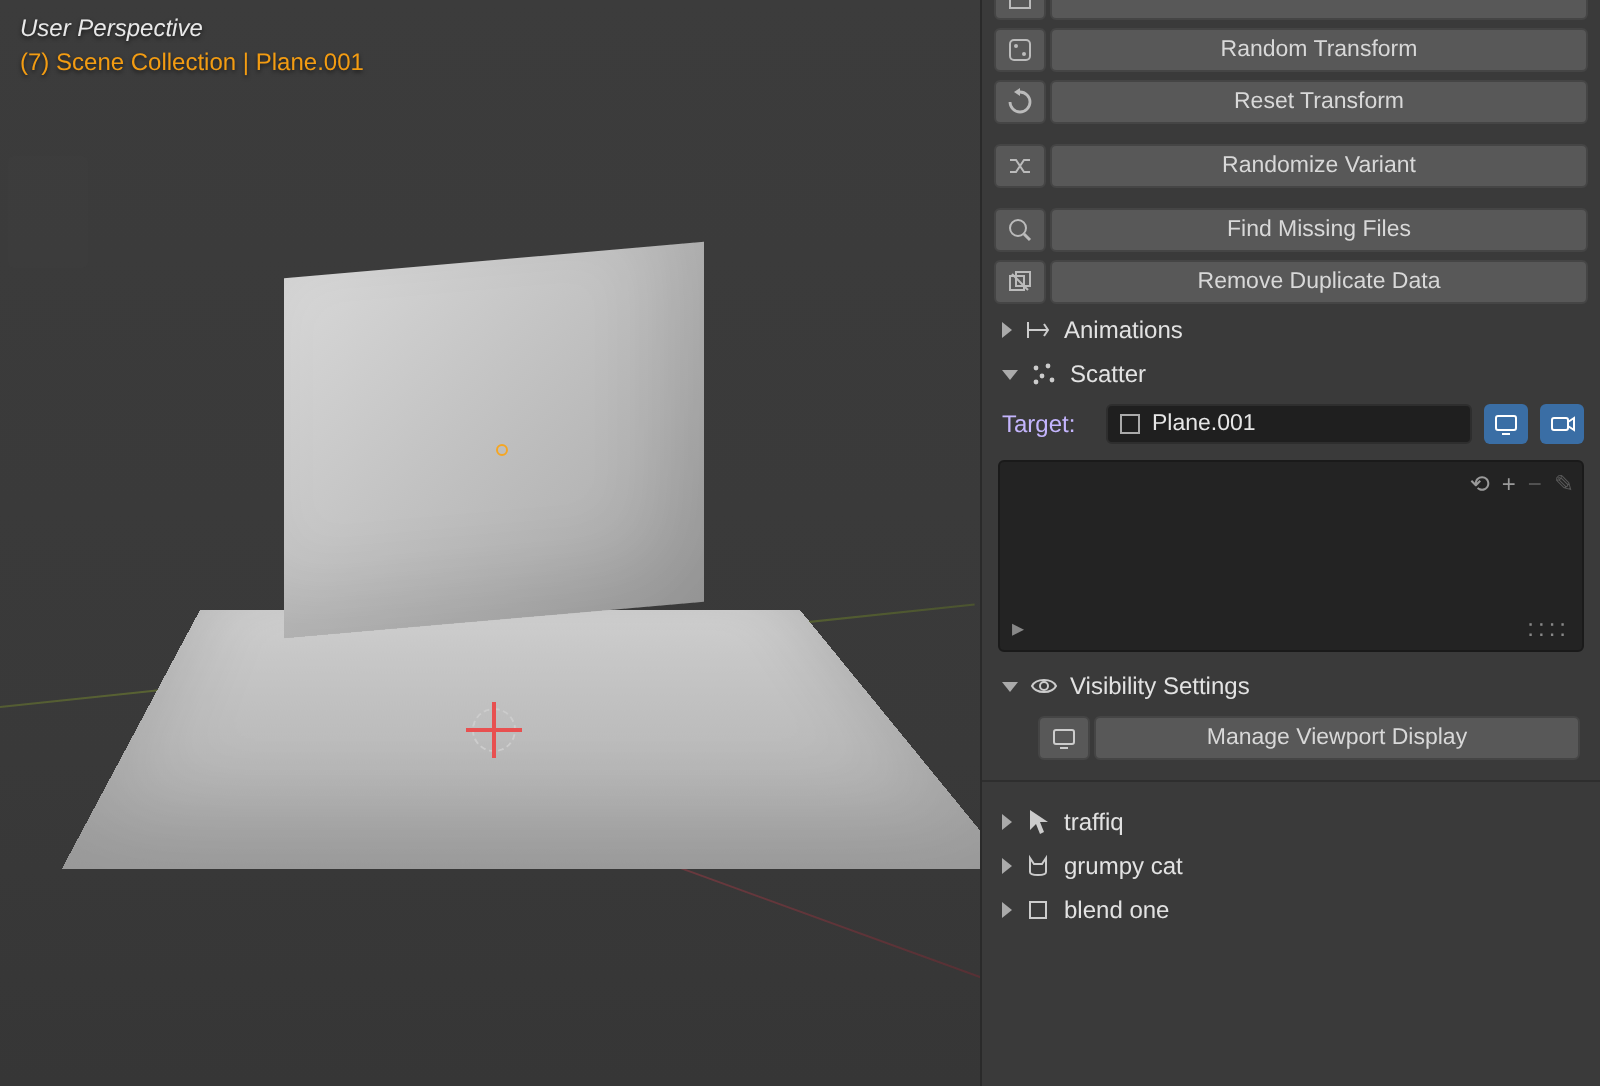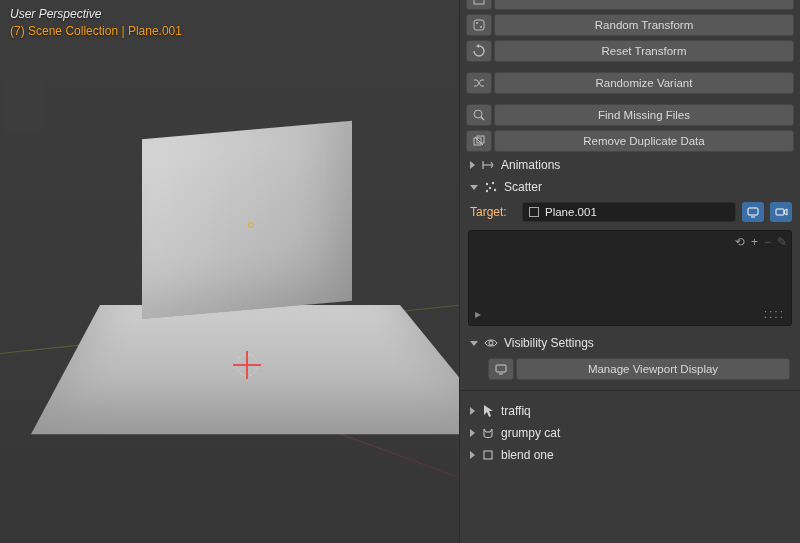--- a/index.html
+++ b/index.html
@@ -18,36 +18,36 @@
   .plane-v { position: absolute; left: 142px; top: 130px; width: 210px; height: 180px; background: linear-gradient(135deg, #d8d8d8 0%, #b6b6b6 70%, #a4a4a4 100%); transform: skewY(-5deg); box-shadow: inset -20px -20px 40px rgba(0,0,0,.1); }
   .plane-h { position: absolute; left: 100px; top: 305px; width: 300px; height: 150px; background: linear-gradient(180deg, #cfcfcf, #b0b0b0); transform: perspective(600px) rotateX(62deg); transform-origin: top center; box-shadow: inset 0 -20px 40px rgba(0,0,0,.15); }
   .cursor3d { position: absolute; left: 236px; top: 354px; width: 22px; height: 22px; border: 1px solid #ccc; border-radius: 50%; border-style: dashed; }
   .cursor3d::before, .cursor3d::after { content:""; position:absolute; background:#e85050; }
   .cursor3d::before { left:9px; top:-4px; width:2px; height:28px; }
   .cursor3d::after { left:-4px; top:9px; width:28px; height:2px; }
   .origin-dot { position: absolute; left: 248px; top: 222px; width: 6px; height: 6px; border: 1px solid #f5a623; border-radius: 50%; }
   .minimap { position: absolute; left: 4px; top: 78px; width: 40px; height: 56px; background: rgba(80,80,80,.3); border-radius: 3px; opacity: .35; }
 
   
-  .panel { position: absolute; right: 0; top: 0; width: 341px; height: 543px; background: #3a3a3a; border-left: 1px solid #2a2a2a; display: flex; flex-direction: column; }
+  .panel { position: absolute; right: 0; top: 0; width: 310px; height: 543px; background: #3a3a3a; border-left: 1px solid #2a2a2a; display: flex; flex-direction: column; }
   .btn { background: #585858; border: 1px solid #454545; border-radius: 3px; color: #d8d8d8; height: 22px; display: flex; align-items: center; justify-content: center; font-size: 11.5px; cursor: default; }
   .btn-row { display: flex; gap: 2px; margin: 2px 6px; }
   .icon-cell { width: 26px; flex: 0 0 26px; }
   .btn-wide { flex: 1; }
   .cut-top { height: 10px; overflow: hidden; margin: 0 6px 2px 6px; display:flex; gap:2px; }
   .cut-top .btn { height: 22px; margin-top: -12px; width:100%; }
 
   .section-row { display: flex; align-items: center; gap: 6px; padding: 4px 10px; cursor: default; font-size: 12px; }
   .tri { width: 0; height: 0; border-top: 4px solid transparent; border-bottom: 4px solid transparent; border-left: 5px solid #aaa; }
   .tri.open { border-left: none; border-top: 5px solid #aaa; border-right: 4px solid transparent; border-left: 4px solid transparent; border-bottom: none; }
   .sec-icon { width: 14px; height: 14px; display:flex; align-items:center; justify-content:center; color:#bdbdbd; }
   .sec-label { color: #e2e2e2; }
 
   .target-row { display: flex; align-items: center; gap: 6px; padding: 4px 8px 4px 10px; background: #3a3a3a; }
-  .target-label { color: #fdba74; min-width: 46px; }
+  .target-label { color: #c4b5fd; min-width: 46px; }
   .target-field { flex: 1; height: 20px; background: #1f1f1f; border: 1px solid #2e2e2e; border-radius: 3px; display: flex; align-items: center; gap: 6px; padding: 0 6px; color: #e6e6e6; font-size: 11.5px; }
   .chip-icon { width:10px; height:10px; border:1px solid #aaa; }
   .tog { width: 22px; height: 20px; display:flex; align-items:center; justify-content:center; border-radius:3px; }
   .tog.on { background: #3a6ea5; color:#fff; }
 
   .listbox { margin: 4px 8px; height: 96px; background: #232323; border: 1px solid #1a1a1a; border-radius: 3px; position: relative; }
   .list-tools { position: absolute; right: 4px; top: 4px; display: flex; gap: 6px; color:#9a9a9a; }
   .list-tools span { cursor: default; }
   .list-footer { position:absolute; left:6px; bottom:4px; color:#888; }
   .list-footer-r { position:absolute; right:6px; bottom:4px; color:#888; letter-spacing:2px; }

